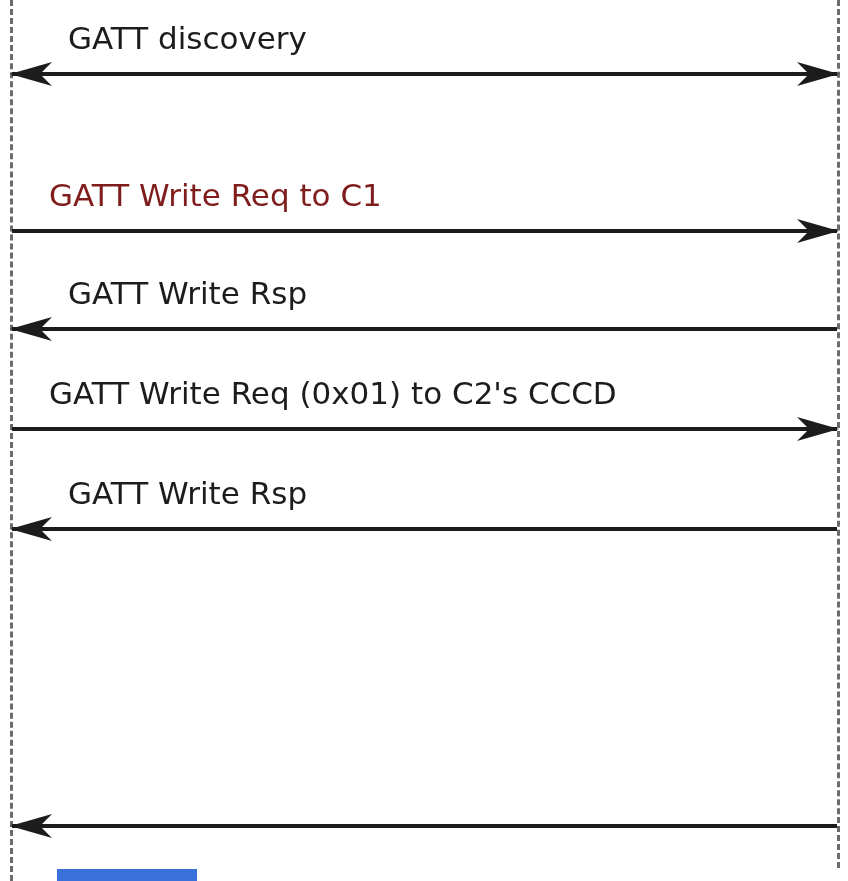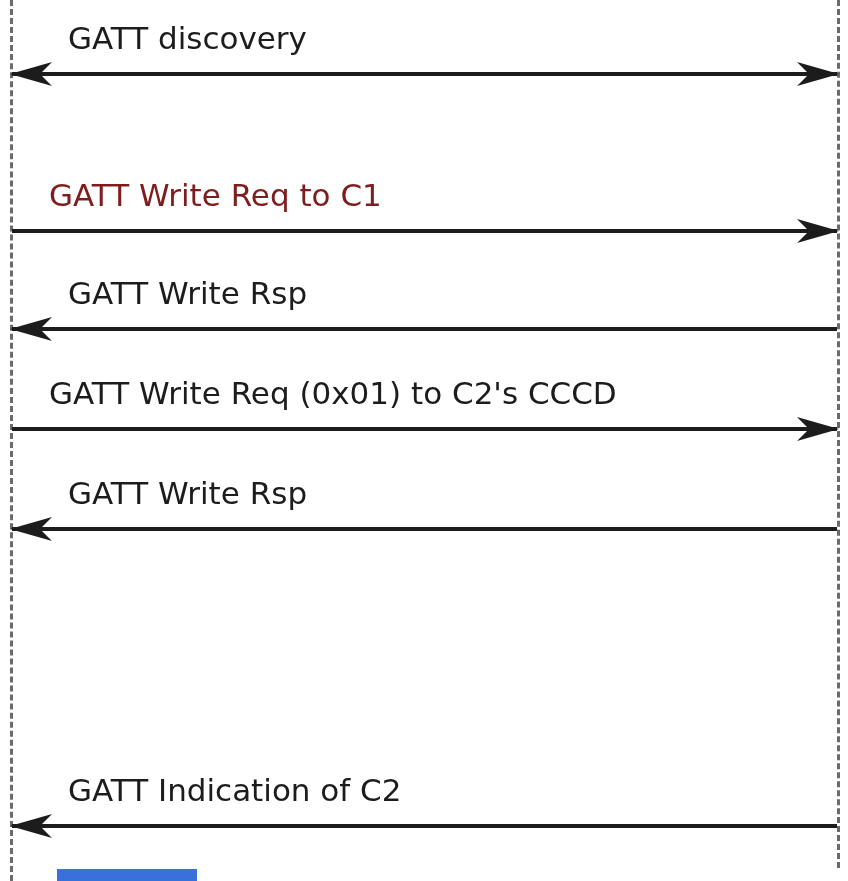--- a/index.html
+++ b/index.html
@@ -88,23 +88,20 @@
     <div class="msg-label" style="left: 68px; bottom: 360px; color: rgb(28, 28, 28);">
           <div>GATT Write Rsp</div>
         </div>
     <div class="arrow-line" style="left: 12px; width: 825px; top: 527px; background: rgb(28, 28, 28);"></div>
     <svg class="head head-left" width="42" height="28" viewBox="0 0 42 28" style="left: 10px; top: 515px;">
       <polygon points="0,14 42,2 30,14 42,26"></polygon>
     </svg>
 
   </div>
       <div class="message">
-    <div class="msg-label" style="left: 68px; bottom: 63px; color: rgb(28, 28, 28);">
-          <div>GATT Indication of C2</div>
-        </div>
     <div class="arrow-line" style="left: 12px; width: 825px; top: 824px; background: rgb(28, 28, 28);"></div>
     <svg class="head head-left" width="42" height="28" viewBox="0 0 42 28" style="left: 10px; top: 812px;">
       <polygon points="0,14 42,2 30,14 42,26"></polygon>
     </svg>
 
   </div>
     </div>
   <div class="selection" id="selection-bar" style="left: 57px; top: 869px; width: 140px; height: 12px; background: rgb(58, 112, 217);"></div>
 </div>
 

